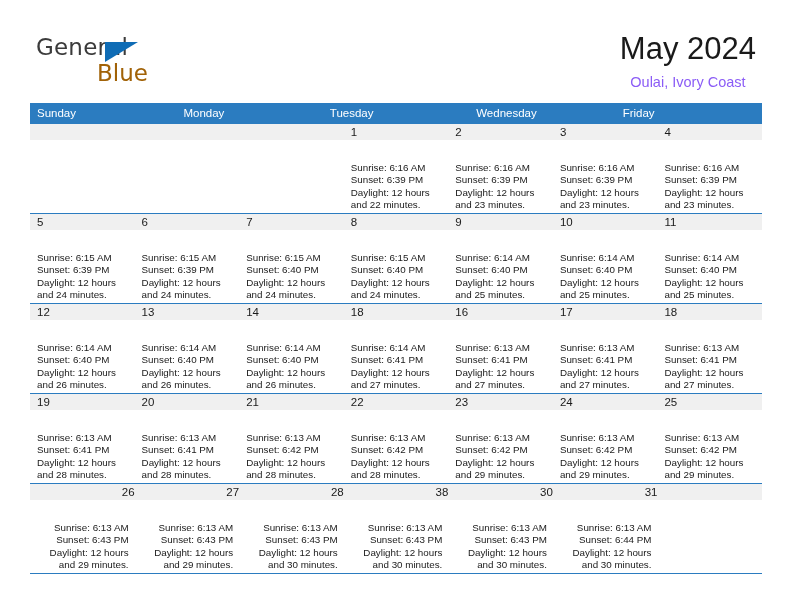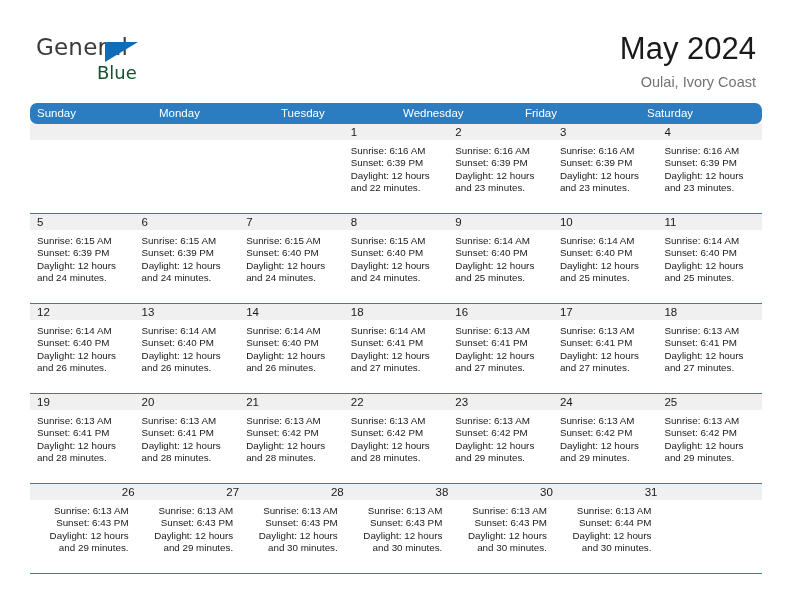--- a/index.html
+++ b/index.html
@@ -56,22 +56,22 @@
     top: 8px;
     width: 0;
     height: 0;
     border-left: 33px solid #0f6cb5;
     border-bottom: 20px solid transparent;
   }
   .logo-line2 {
     position: absolute;
     left: 61px;
     top: 26px;
-    font-size: 18px;
-    color: #14532d;
+    font-size: 23px;
+    color: #a16207;
     font-family: "DejaVu Sans", sans-serif;
     font-weight: 400;
     line-height: 26px;
     white-space: nowrap;
   }
 
   .title-block {
     position: absolute;
     right: 36px;
     top: 32px;
@@ -81,41 +81,41 @@
     font-size: 31px;
     font-weight: 400;
     color: #1a1a1a;
     line-height: 34px;
     white-space: nowrap;
     font-family: "Liberation Sans", sans-serif;
   }
   .title-sub {
     font-size: 14.5px;
     font-weight: 400;
-    color: #737373;
+    color: #8b5cf6;
     line-height: 20px;
     margin-top: 6px;
     white-space: nowrap;
     font-family: "Liberation Sans", sans-serif;
+    text-align: center;
   }
 
   
   .calendar {
     position: absolute;
     left: 30px;
     top: 103px;
     width: 732px;
   }
 
   .weekday-row {
     display: flex;
     width: 732px;
     height: 21px;
     background: #2b7cc0;
-    border-radius: 7px;
   }
   .weekday {
     flex: 1 1 0;
     color: #ffffff;
     font-size: 11.5px;
     line-height: 21px;
     padding-left: 7px;
     box-sizing: border-box;
     white-space: nowrap;
     font-family: "Liberation Sans", sans-serif;
@@ -151,21 +151,21 @@
   }
   .daynum {
     font-size: 11.5px;
     line-height: 16px;
     padding-left: 7px;
     color: #1a1a1a;
     font-family: "Liberation Sans", sans-serif;
   }
 
   .cell-body {
-    padding: 5px 6px 0 7px;
+    padding: 22px 6px 0 7px;
   }
   .cell-line {
     font-size: 9.8px;
     line-height: 12.4px;
     color: #1a1a1a;
     white-space: nowrap;
     font-family: "Liberation Sans", sans-serif;
   }
 </style>
 </head>
@@ -189,21 +189,20 @@
   </div>
 
   <div class="calendar">
 
     <div class="weekday-row">
       <div class="weekday">Sunday</div>
       <div class="weekday">Monday</div>
       <div class="weekday">Tuesday</div>
       <div class="weekday">Wednesday</div>
       <div class="weekday">Friday</div>
-      <div class="weekday">Saturday</div>
     </div>
 
     <div id="weeks-container">
         <div class="week-row">
           <div class="day-cell empty">
             <div class="daynum-band">
               <div class="daynum"></div>
             </div>
             <div class="cell-body">
               <div class="cell-line"></div>

